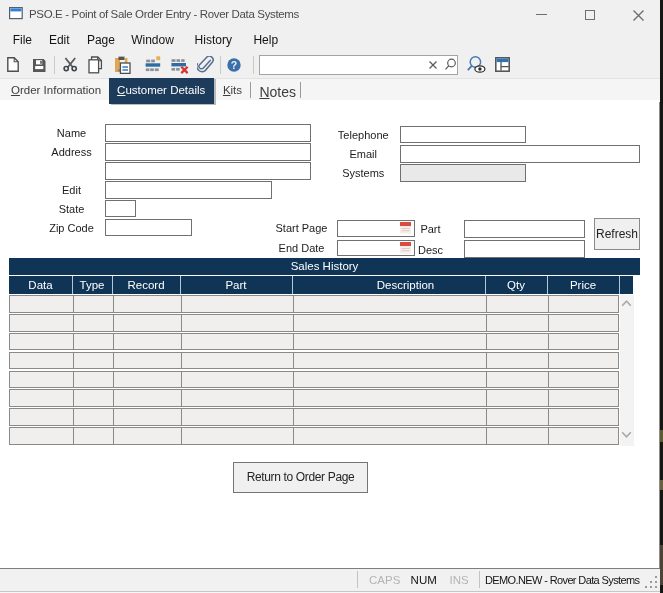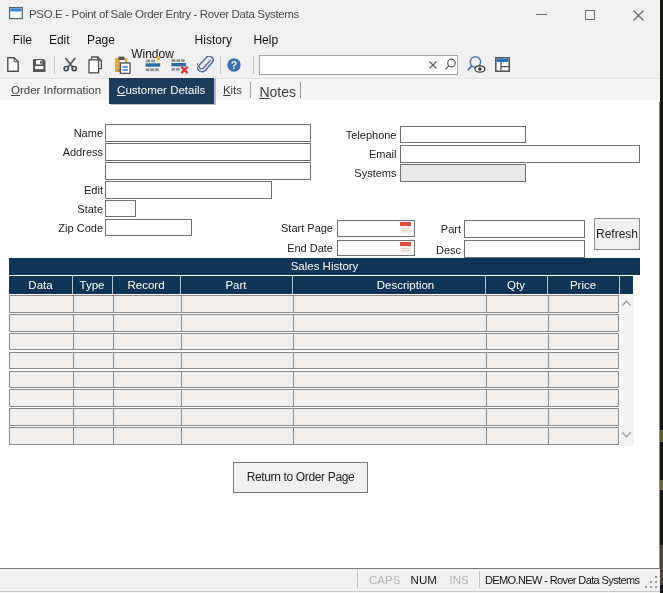--- a/index.html
+++ b/index.html
@@ -1,17 +1,17 @@
 <!DOCTYPE html>
 <html><head><meta charset="utf-8"><style>
 *{margin:0;padding:0;box-sizing:border-box}
 html,body{width:663px;height:593px;overflow:hidden}
 body{font-family:"Liberation Sans",sans-serif;background:#fff;position:relative}
 .abs{position:absolute}
-.lbl{position:absolute;font-size:11px;color:#1c1c1c;text-align:right;line-height:13px;white-space:nowrap}
+.lbl{position:absolute;font-size:11px;color:#1c1c1c;text-align:center;line-height:13px;white-space:nowrap}
 .inp{position:absolute;background:#fff;border:1px solid #707070}
 .mnu{position:absolute;font-size:12px;color:#141414;white-space:nowrap}
 .hdrtxt{position:absolute;font-size:11.5px;color:#fff;text-align:center;line-height:18px;white-space:nowrap}
 .sep{position:absolute;width:1px;background:#c9c9c9}
 .row{position:absolute;left:9px;width:610px;height:17.5px;background:#f0efed;border:1px solid #8a8a8a}
 .cs{position:absolute;top:0;width:1px;height:15.5px;background:#8a8a8a}
 </style></head>
 <body>
 
 <div class="abs" style="left:0;top:0;width:660px;height:78px;background:#f0f0f0"></div>
@@ -33,21 +33,21 @@
 <div class="abs" style="left:29px;top:8px;font-size:11.5px;letter-spacing:-0.35px;color:#4b4b4b;white-space:nowrap">PSO.E - Point of Sale Order Entry - Rover Data Systems</div>
 <div class="abs" style="left:536px;top:13.6px;width:11px;height:1.4px;background:#6e6e6e"></div>
 <div class="abs" style="left:584.5px;top:10px;width:10px;height:10px;border:1.3px solid #6e6e6e"></div>
 <svg class="abs" style="left:632px;top:9px" width="13" height="13" viewBox="0 0 13 13">
   <path d="M1.5,1.5 L11.5,11.5 M11.5,1.5 L1.5,11.5" stroke="#6e6e6e" stroke-width="1.4"></path>
 </svg>
 
 <div class="mnu" style="left:12.7px;top:33px">File</div>
 <div class="mnu" style="left:48.9px;top:33px">Edit</div>
 <div class="mnu" style="left:86.9px;top:33px">Page</div>
-<div class="mnu" style="left:131.2px;top:47px">Window</div>
+<div class="mnu" style="left:131.2px;top:33px">Window</div>
 <div class="mnu" style="left:194.6px;top:33px">History</div>
 <div class="mnu" style="left:253.4px;top:33px">Help</div>
 
 <svg class="abs" style="left:7px;top:57px" width="12" height="15" viewBox="0 0 12 15">
   <path d="M0.8,0.8 h6.4 l4,4 v9.4 h-10.4 z" fill="#fdfdfd" stroke="#4f4f4f" stroke-width="1.4"></path>
   <path d="M7.2,0.8 v4 h4" fill="none" stroke="#4f4f4f" stroke-width="1.1"></path>
 </svg>
 <svg class="abs" style="left:33px;top:58.5px" width="12.5" height="13" viewBox="0 0 12.5 13">
   <path d="M0,0 h10.6 l1.9,1.9 v11.1 h-12.5 z" fill="#575757"></path>
   <rect x="3" y="1.2" width="6.2" height="4.2" fill="#fff"></rect>

